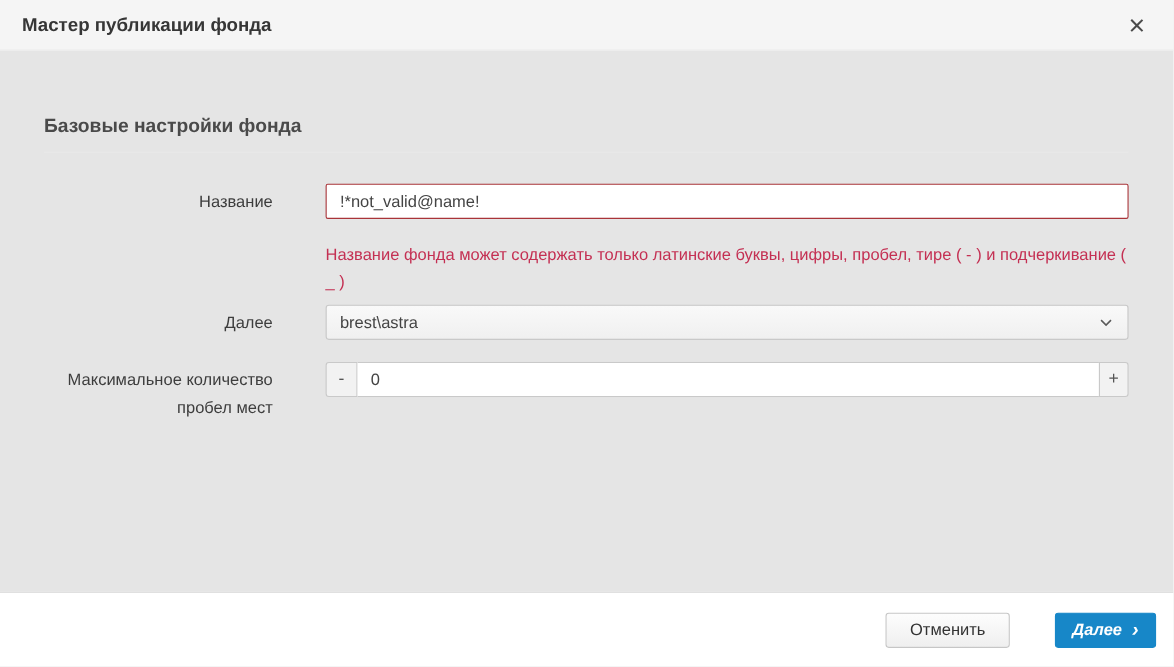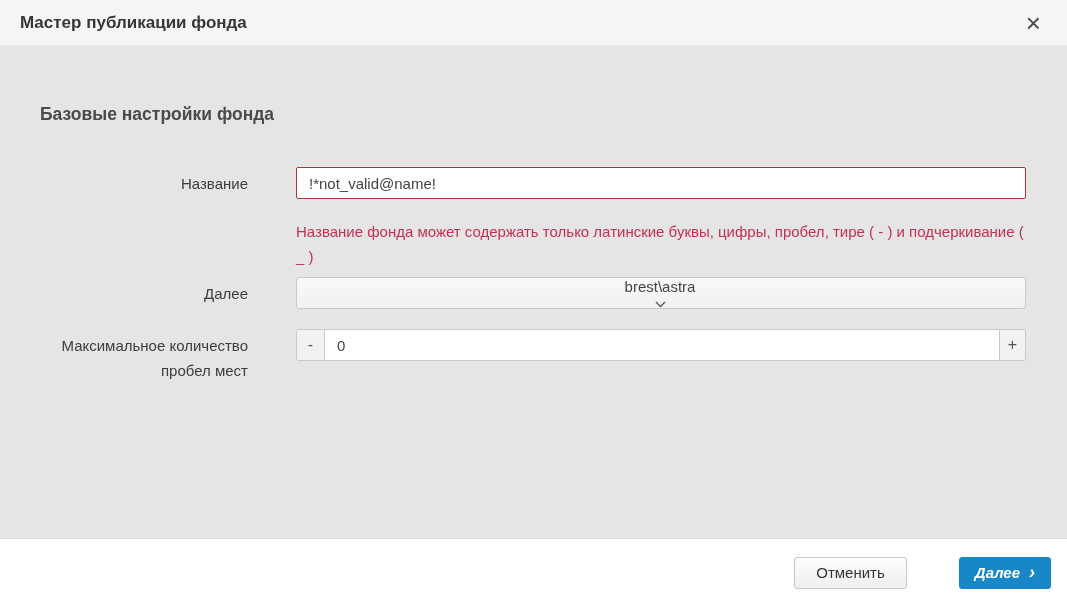--- a/index.html
+++ b/index.html
@@ -43,21 +43,21 @@
   .error-block {
     margin:8px 0 8px 256px; font-size:15px; line-height:25px;
     color:#c43053; max-width:730px;
   }
 
   
   .select-control {
     height:32px; border:1px solid #c9c9c9; border-radius:3px;
     background:linear-gradient(#f9f9f9,#f0f0f0);
     display:flex; align-items:center; justify-content:space-between;
-    padding:0 14px 0 12px; font-size:15px; color:#444; cursor:pointer;flex-direction:column;
+    padding:0 14px 0 12px; font-size:15px; color:#444; cursor:pointer;
   }
   .chevron-down { display:flex; align-items:center; }
 
   
   .stepper { display:flex; height:32px; }
   .stepper-btn {
     width:29px; background:#f2f2f2; border:1px solid #c9c9c9; color:#555;
     font-size:16px; display:flex; align-items:center; justify-content:center;
     cursor:pointer; user-select:none; flex:0 0 auto;
   }
@@ -68,21 +68,21 @@
     background:#fff; padding:0 12px; font-size:15px; color:#444; outline:none;
     font-family:"Liberation Sans","DejaVu Sans",sans-serif;
   }
   .stepper .stepper-btn.plus { border-left:1px solid #c9c9c9; }
 
   
   .modal-footer {
     position:absolute; left:0; right:0; bottom:0; height:68px;
     border-top:1px solid #ddd; background:#fff;
     display:flex; align-items:center; justify-content:flex-end;
-    padding:0 16px; gap:52px;
+    padding:0 16px; gap:41px;
   }
   .btn {
     height:32px; border-radius:3px; font-size:15px; cursor:pointer;
     font-family:"Liberation Sans","DejaVu Sans",sans-serif;
     display:inline-flex; align-items:center;
   }
   .btn-cancel {
     padding:0 21px; background:linear-gradient(#fdfdfd,#efefef);
     border:1px solid #c6c6c6; color:#333;
   }

